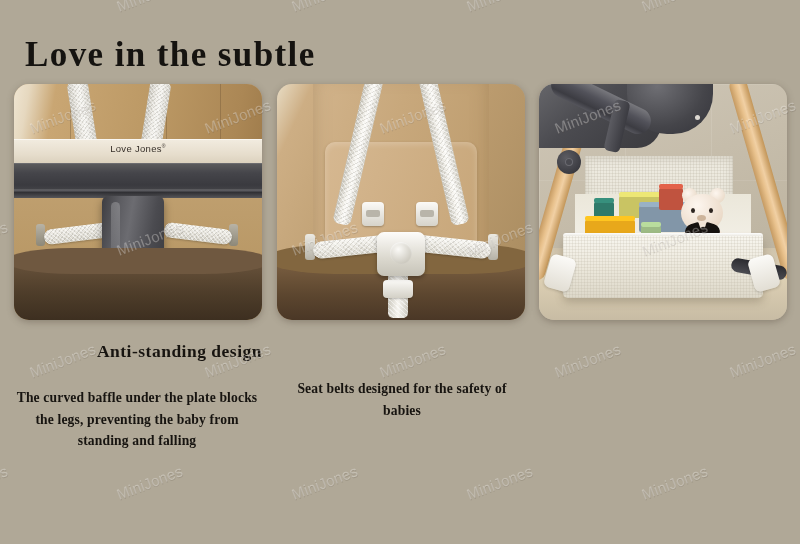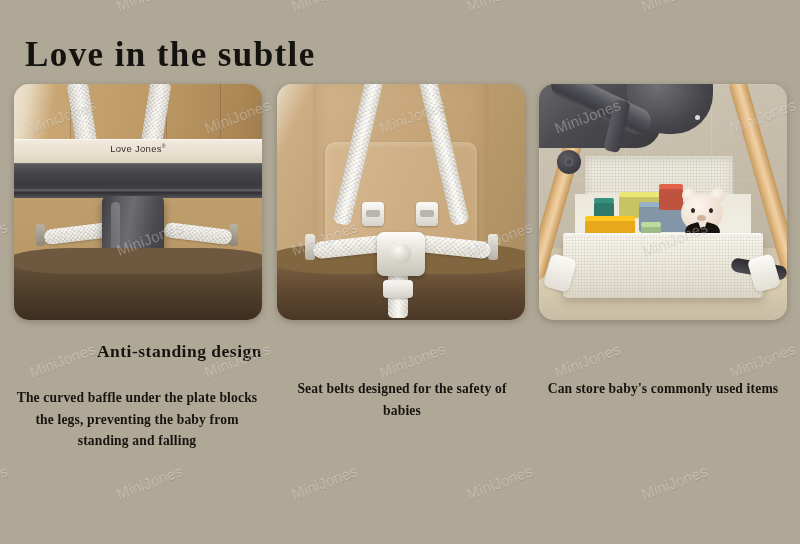--- a/index.html
+++ b/index.html
@@ -312,21 +312,20 @@
 
 <div id="captions">
   <div class="cap i0">
     <h3>Anti-standing design</h3>
     <p>The curved baffle under the plate blocks the legs, preventing the baby from standing and falling</p>
   </div>
   <div class="cap i1">
     <p>Seat belts designed for the safety of babies</p>
   </div>
   <div class="cap i2">
-    <p>Can store baby's commonly used items</p>
   </div>
 </div>
 
 <div id="watermarks">
     <span style="left: -60px; top: -14px;">MiniJones</span>
     <span style="left: 115px; top: -14px;">MiniJones</span>
     <span style="left: 290px; top: -14px;">MiniJones</span>
     <span style="left: 465px; top: -14px;">MiniJones</span>
     <span style="left: 640px; top: -14px;">MiniJones</span>
     <span style="left: 27.5px; top: 108px;">MiniJones</span>

